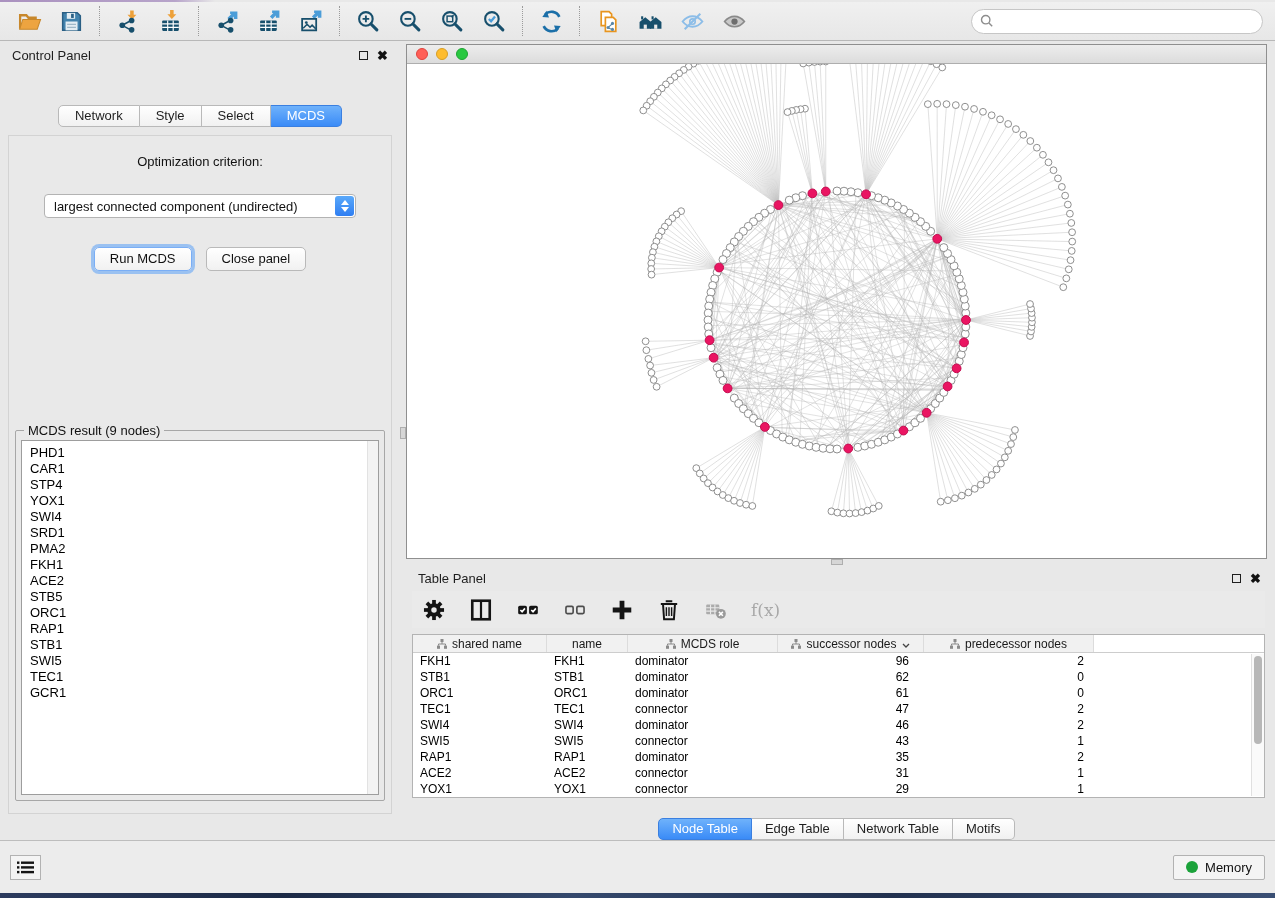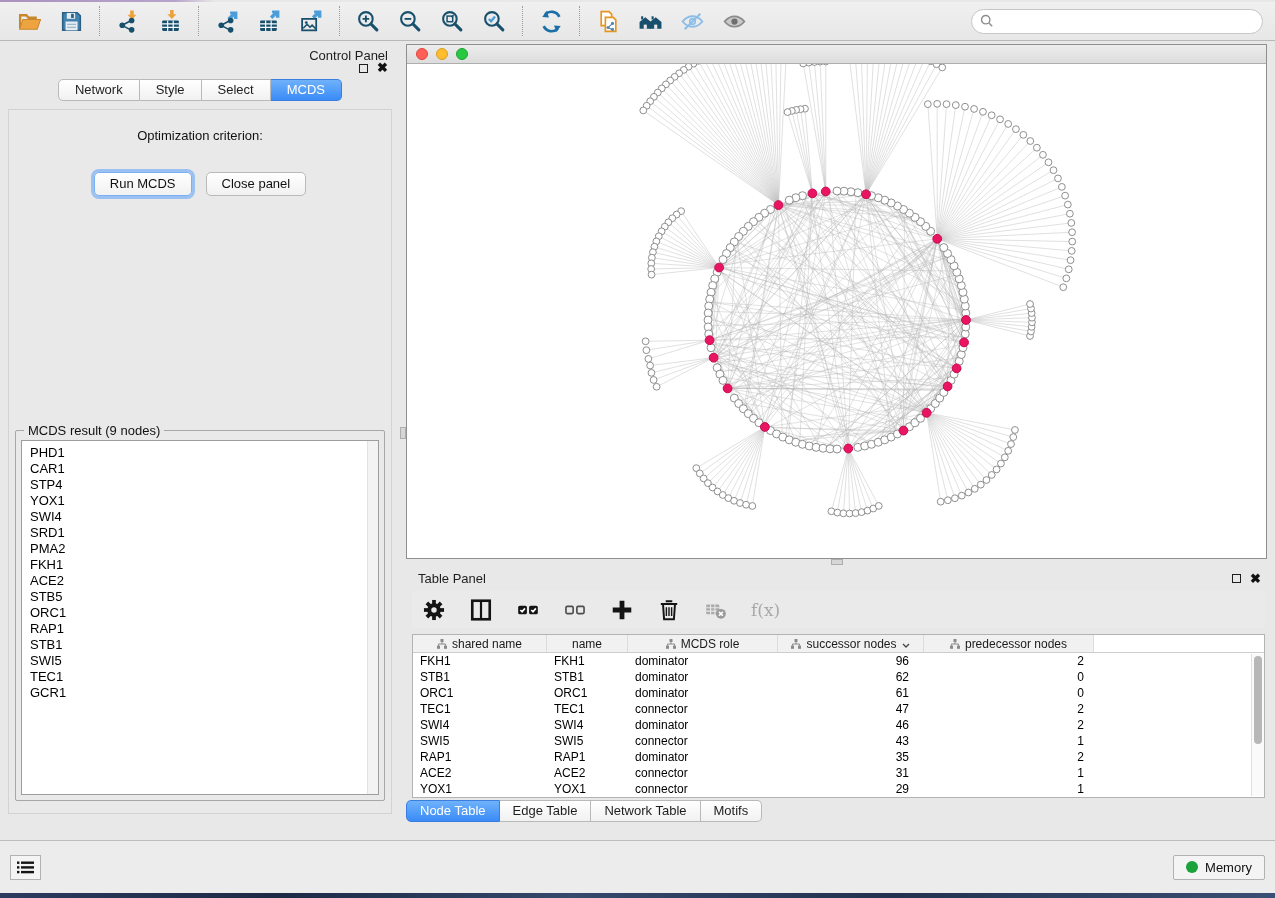--- a/index.html
+++ b/index.html
@@ -17,28 +17,28 @@
   .searchbox { margin-left:auto; margin-right:12px; width:292px; height:25px; background:#fff;
     border:1px solid #c6c6c6; border-radius:13px; display:flex; align-items:center; padding-left:8px; }
   .searchbox svg { width:14px; height:14px; }
   .searchbox input { border:none; outline:none; flex:1; font-size:13px; background:transparent; padding:0 8px 0 5px;}
 
   
   .main { flex:1; display:flex; min-height:0; }
 
   
   .control-panel { width:400px; display:flex; flex-direction:column; background:#e8e8e8; }
-  .cp-header { display:flex; align-items:flex-end; padding:7px 12px 3px 12px;flex-direction:column; }
+  .cp-header { display:flex; align-items:center; padding:7px 12px 3px 12px; }
   .panel-title { font-size:13px; color:#1e1e1e; }
   .win-btns { margin-left:auto; display:flex; align-items:center; gap:9px; }
   .float-btn { width:9px; height:9px; border:1.5px solid #1e1e1e; display:inline-block; }
   .close-btn { font-size:13px; font-weight:bold; color:#111; line-height:10px; }
   .cp-tabs { display:flex; justify-content:center; margin-top:3px; }
   .seg-tab { font-size:13px; padding:2px 16px 3px; background:linear-gradient(#ffffff,#f1f1f1);
-    border:1px solid #b9b9b9; border-left:none; color:#1e1e1e; }
+    border:1px solid #b9b9b9; border-left:none; color:#1e1e1e;margin-top:36px; }
   .seg-tab:first-child { border-left:1px solid #b9b9b9; border-radius:5px 0 0 5px; }
   .seg-tab:last-child { border-radius:0 5px 5px 0; }
   .seg-tab.active { background:linear-gradient(#6fb2fb,#3a8bf7); color:#fff; border-color:#3a7fe0; }
   .cp-card { flex:1; margin:8px 8px 10px 8px; background:#e9e9e9; border:1px solid #d3d3d3;
     display:flex; flex-direction:column; min-height:0;gap:16px; }
   .crit-label { text-align:center; font-size:13px; margin-top:18px; color:#111; }
   .select-wrap { position:relative; width:312px; height:24px; margin:9px auto 0; background:#fff;
     border:1px solid #b3b3b3; border-radius:4px; font-size:13px; color:#111;
     display:flex; align-items:center; padding-left:9px; }
   .select-stepper { position:absolute; right:1px; top:1px; bottom:1px; width:19px; border-radius:3px;
@@ -92,21 +92,21 @@
     background:#f1f1f1; border-bottom:1px solid #cdcdcd; height:18px; }
   .grid-head .hc { display:flex; align-items:center; justify-content:center; gap:5px;
     border-right:1px solid #dcdcdc; color:#1a1a1a; overflow:hidden; white-space:nowrap; }
   .grid-head .hc:last-child { border-right:none; background:#fff; }
   .grid-row { display:grid; grid-template-columns:134px 81px 150px 146px 170px 1fr; height:16px; }
   .grid-row .cell { display:flex; align-items:center; color:#000; white-space:nowrap; overflow:hidden; }
   .cell.l { padding-left:7px; } .cell.r3 { justify-content:flex-end; padding-right:15px; }
   .cell.r4 { justify-content:flex-end; padding-right:10px; }
   .vscroll { position:absolute; top:19px; bottom:1px; right:0; width:13px; background:#fafafa; border-left:1px solid #e0e0e0; }
   .vscroll .thumb { position:absolute; top:2px; left:2px; width:8px; height:88px; background:#b7b7b7; border-radius:5px; }
-  .tp-tabs { height:26px; display:flex; align-items:center; }
+  .tp-tabs { height:26px; display:flex; align-items:center; justify-content:center; }
   .tp-tabs .seg-tab { font-size:13px; padding:2px 13px 3px; }
 
   
   .status-bar { height:53px; border-top:1px solid #bdbdbd; background:#ececec; display:flex; align-items:center; padding:0 10px;margin-top:16px; }
   .list-btn { width:31px; height:25px; border:1px solid #b2b2b2; background:#f4f4f4; display:flex; align-items:center; justify-content:center; }
   .memory-btn { margin-left:auto; display:flex; align-items:center; gap:7px; border:1px solid #b2b2b2;
     background:#f4f4f4; border-radius:2px; padding:4px 12px; font-size:13px; color:#111; }
   .mem-dot { width:12px; height:12px; border-radius:50%; background:#1ba23a; }
   .desktop-strip { height:5px; background:linear-gradient(90deg,#2c3b5e,#1c2a46 22%,#35496d 45%,#22314f 70%,#3a4f74 100%); }
 </style>
@@ -276,20 +276,27 @@
         </span>
       </div>
       <div class="cp-tabs">
           <button class="seg-tab">Network</button>
           <button class="seg-tab">Style</button>
           <button class="seg-tab">Select</button>
           <button class="seg-tab active">MCDS</button>
         </div>
       <div class="cp-card">
         <div class="crit-label">Optimization criterion:</div>
+        <div class="select-wrap">
+          <span>largest connected component (undirected)</span>
+          <span class="select-stepper">
+              <span class="tri-up"></span>
+              <span class="tri-dn"></span>
+            </span>
+        </div>
         <div class="btn-row">
           <button class="mac-btn focus">Run MCDS</button>
           <button class="mac-btn">Close panel</button>
         </div>
         <div class="groupbox">
           <span class="legend">MCDS result (9 nodes)</span>
           <div class="group-list">
               <div class="item">PHD1</div>
               <div class="item">CAR1</div>
               <div class="item">STP4</div>

